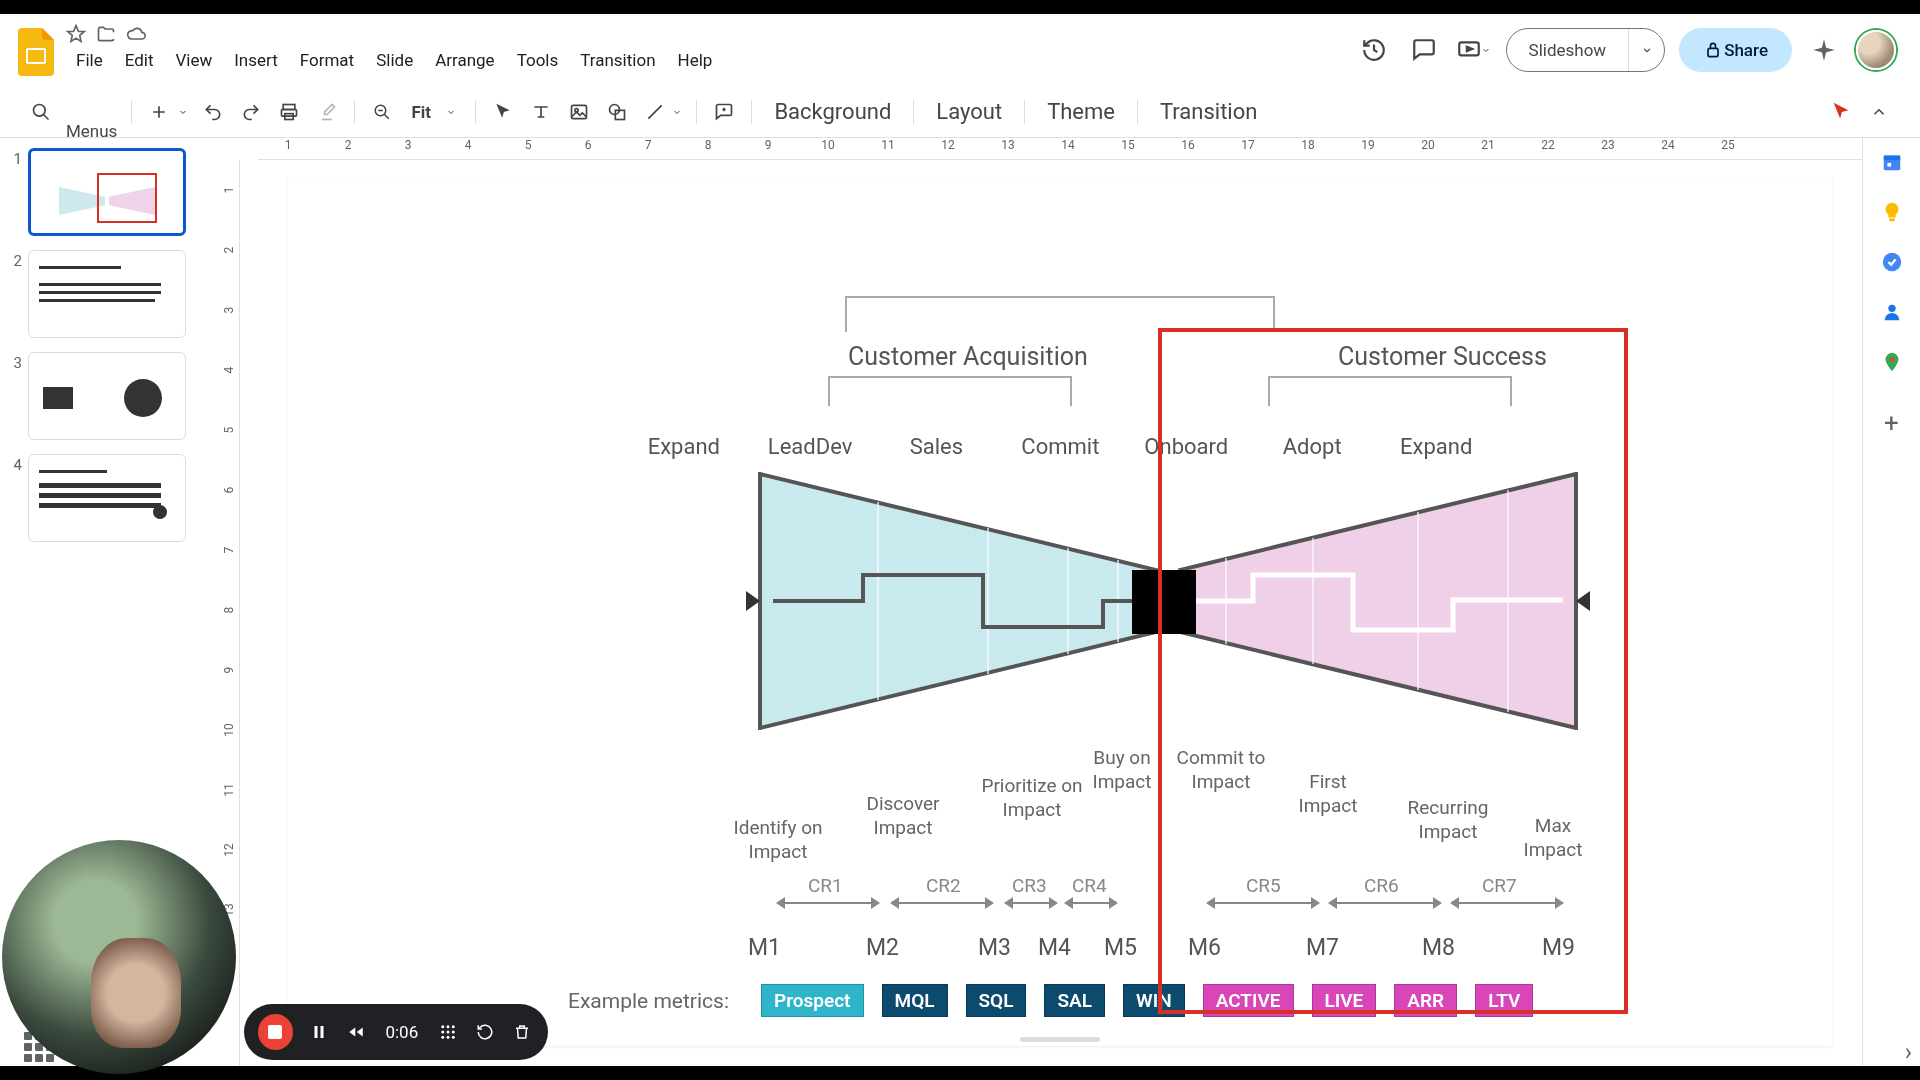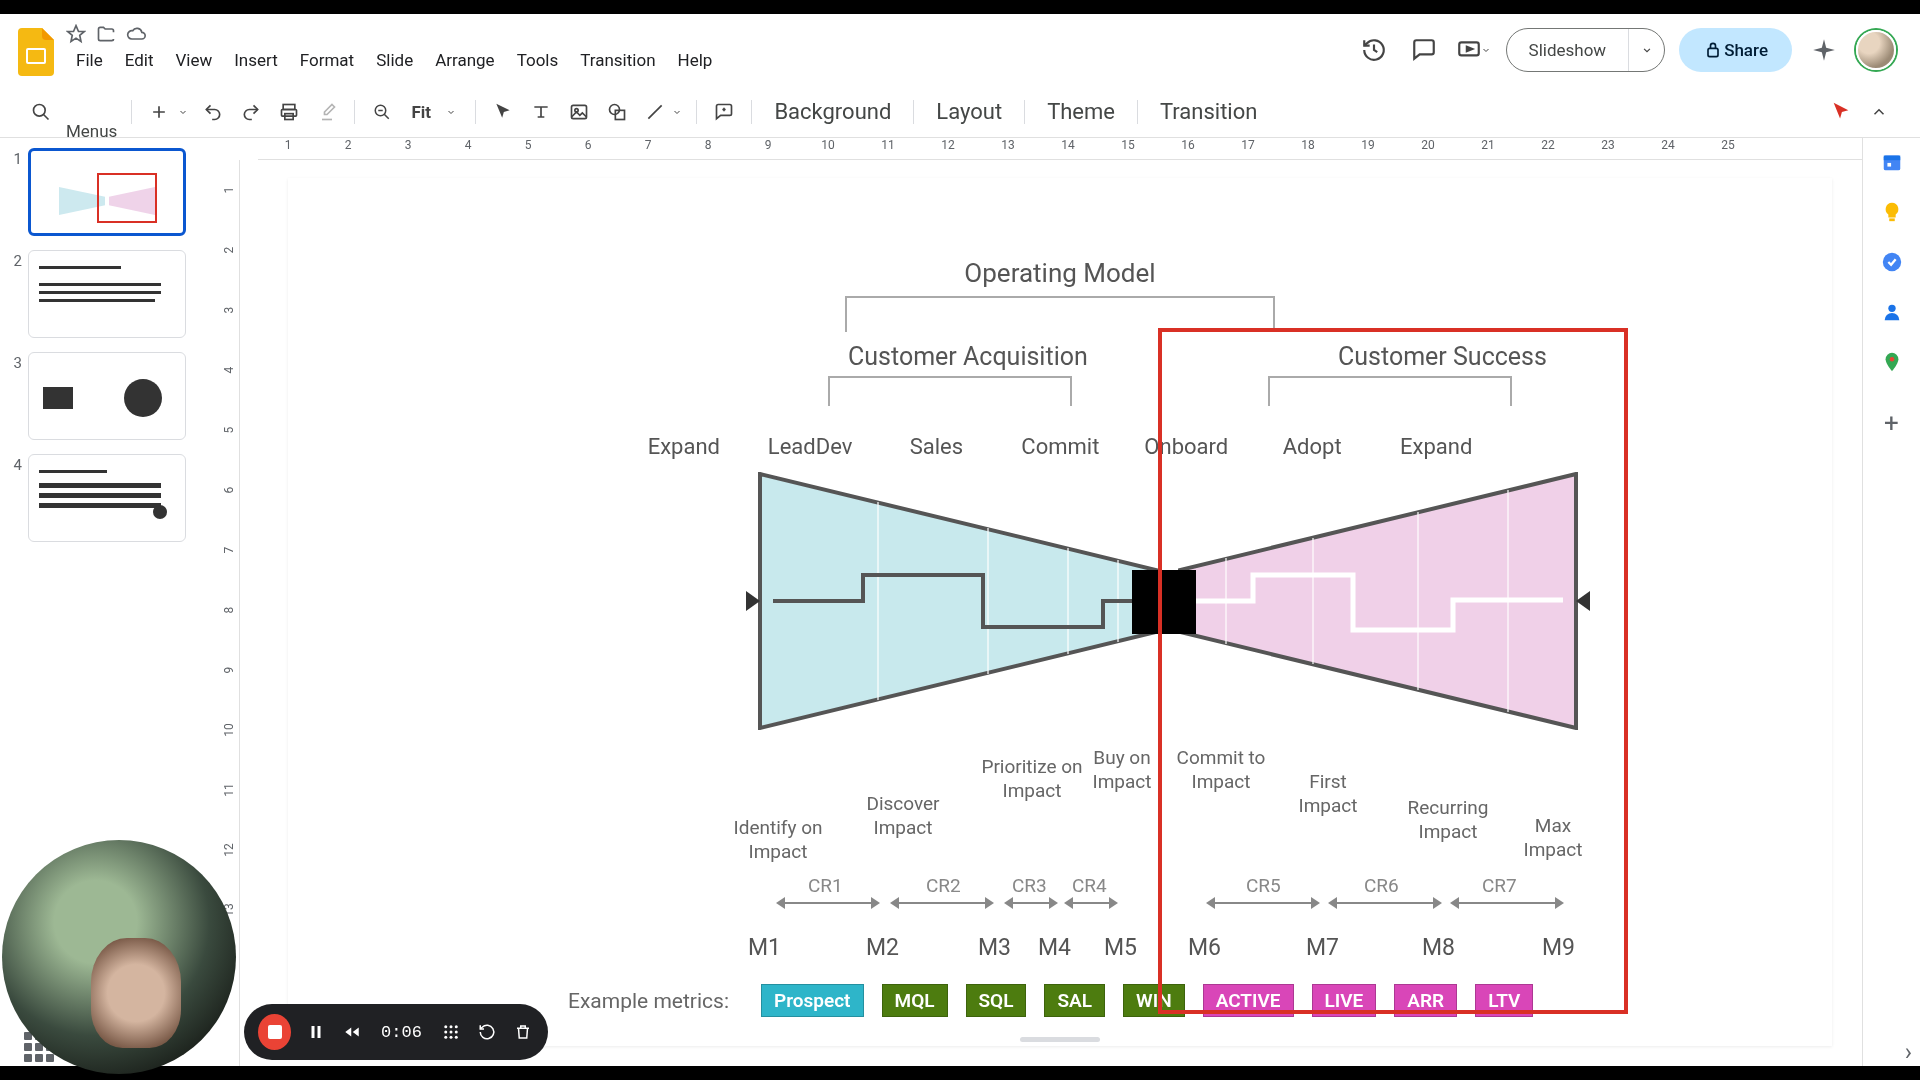--- a/index.html
+++ b/index.html
@@ -93,39 +93,39 @@
 .ar-seg::before { left:-2px; border-right:9px solid #888; }
 .ar-seg::after  { right:-2px; border-left:9px solid #888; }
 
 .m-row { position:absolute; top:756px; left:460px; width:860px; font-size:23px; color:#555; }
 .m-row .m { position:absolute; }
 
 .metrics-row { position:absolute; top:806px; left:280px; width:1040px; display:flex; align-items:center; gap:18px; font-size:20px; }
 .metrics-label { color:#666; margin-right:14px; font-size:21px; }
 .metric-badge { padding:4px 12px; color:#fff; font-weight:600; font-size:19px; border:1px solid rgba(0,0,0,0.2); }
 .mb-blue { background:#2eb5c9; }
-.mb-blue2 { background:#4d7c0f; }
+.mb-blue2 { background:#0c4a6e; }
 .mb-pink { background:#d946b8; }
 
 .red-highlight { position:absolute; top:150px; left:870px; width:470px; height:686px; border:4px solid #d93025; }
 
 
 .side-panel { width:58px; background:#fff; border-left:1px solid #e0e0e0; padding-top:12px; display:flex; flex-direction:column; align-items:center; gap:26px; }
 .sp-ic { width:24px; height:24px; cursor:pointer; display:flex; align-items:center; justify-content:center; }
 .sp-plus { margin-top:8px; font-size:26px; color:#5f6368; cursor:pointer; }
 
 
 .webcam-bubble { position:absolute; left:2px; bottom:6px; width:234px; height:234px; border-radius:50%; background:radial-gradient(circle at 40% 35%, #9db894 20%, #3a4a3e 55%, #1a1f1a 80%); z-index:50; overflow:hidden; }
 .webcam-face { position:absolute; left:38%; top:42%; width:90px; height:110px; background:radial-gradient(circle, #d4b5a0 40%, #7a5a48 80%); border-radius:40% 40% 35% 35%; }
 
 .rec-bar { position:absolute; left:244px; bottom:20px; width:304px; height:56px; background:#202124; border-radius:28px; z-index:50; display:flex; align-items:center; padding:0 14px; gap:14px; }
 .rec-dot { width:36px; height:36px; border-radius:50%; background:#ea4335; display:flex; align-items:center; justify-content:center; cursor:pointer; }
 .rec-dot-inner { width:14px; height:14px; background:#fff; border-radius:2px; }
 .rb-ic { color:#fff; cursor:pointer; width:24px; display:flex; justify-content:center; }
-.rb-time { color:#fff; font-size:17px; margin:0 4px;font-family:Liberation Mono, monospace; }
+.rb-time { color:#fff; font-size:17px; margin:0 4px; }
 
 .bottom-arrow { position:absolute; right:8px; bottom:14px; color:#5f6368; font-size:24px; cursor:pointer; z-index:40; }
 .app-grid-btn { position:absolute; left:24px; bottom:18px; width:30px; height:30px; cursor:pointer; z-index:40; display:grid; grid-template-columns:repeat(3,1fr); grid-template-rows:repeat(3,1fr); gap:3px; }
 .app-grid-btn span { background:#5f6368; border-radius:1px; }
 
 .slide-handle { position:absolute; bottom:4px; left:50%; transform:translateX(-50%); width:80px; height:5px; background:#dadce0; border-radius:3px; cursor:pointer; z-index:30; }
 </style>
 </head>
 <body>
 
@@ -422,21 +422,20 @@
           <span>8</span>
           <span>9</span>
           <span>10</span>
           <span>11</span>
           <span>12</span>
           <span>13</span>
       </div>
 
       <div class="slide-canvas">
         <div class="slide-content">
-          <div class="om-title">Operating Model</div>
           <div class="om-bracket"></div>
           <div class="phase-label phase-acq">Customer Acquisition</div>
           <div class="phase-label phase-suc">Customer Success</div>
           <div class="sub-bracket sub-b1"></div>
           <div class="sub-bracket sub-b2"></div>
           <div class="stage-row">
             <span>Expand</span>
               <span>LeadDev</span>
               <span>Sales</span>
               <span>Commit</span>
@@ -463,21 +462,21 @@
               <path d="M435 129 h60 v-26 h100 v55 h100 v-30 h110" fill="none" stroke="#fff" stroke-width="5"></path>
             </svg>
             <div class="bt-center"></div>
             <div class="bt-tri-l"></div>
             <div class="bt-tri-r"></div>
           </div>
 
           <div class="impact-row">
             <div class="imp" style="left:0px;top:82px;width:120px">Identify on Impact</div>
             <div class="imp" style="left:130px;top:58px;width:110px">Discover Impact</div>
-            <div class="imp" style="left:254px;top:21px;width:120px">Prioritize on Impact</div>
+            <div class="imp" style="left:254px;top:40px;width:120px">Prioritize on Impact</div>
             <div class="imp" style="left:354px;top:12px;width:100px">Buy on Impact</div>
             <div class="imp" style="left:448px;top:12px;width:110px">Commit to Impact</div>
             <div class="imp" style="left:560px;top:36px;width:100px">First Impact</div>
             <div class="imp" style="left:670px;top:62px;width:120px">Recurring Impact</div>
             <div class="imp" style="left:790px;top:80px;width:90px">Max Impact</div>
           </div>
 
           <div class="cr-row">
             <span class="cr" style="left:40px">CR1</span>
             <span class="cr" style="left:158px">CR2</span>

